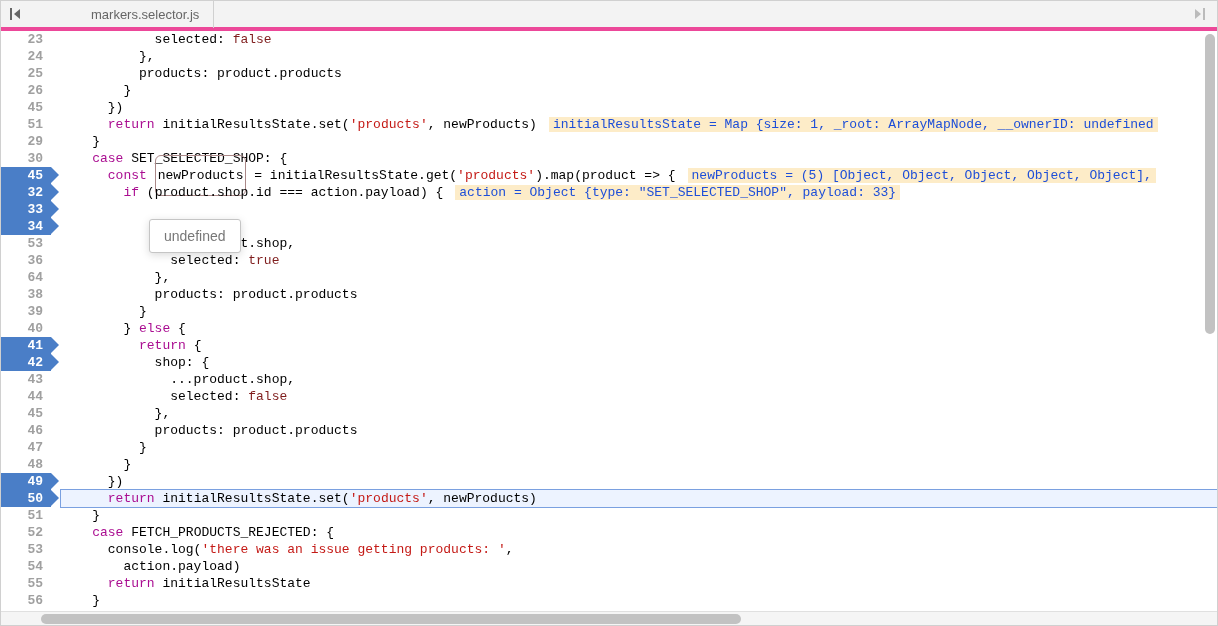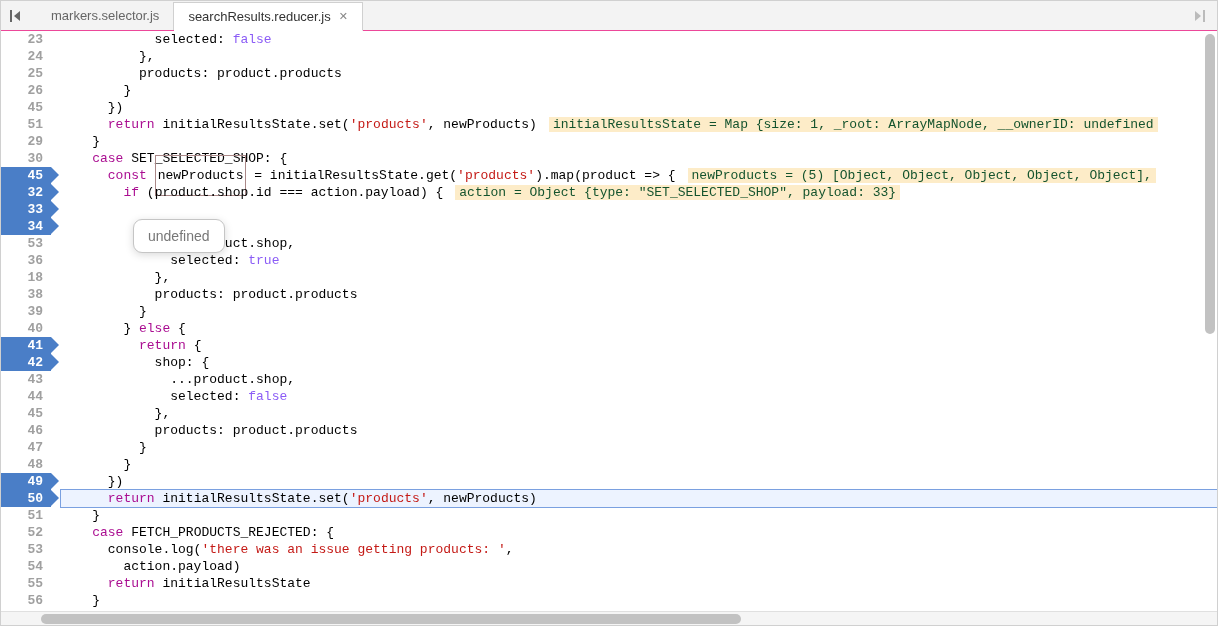--- a/index.html
+++ b/index.html
@@ -15,23 +15,24 @@
       display: flex;
       flex-direction: column;
       height: 100%;
       background: #fff;
       border: 1px solid #d0d0d0;
     }
     .tab-bar {
       display: flex;
       align-items: center;
       background: #f3f3f3;
-      border-bottom: 1px solid #ec4899;
+      border-bottom: 4px solid #ec4899;
       height: 30px;
       padding: 0 8px;
+      gap: 40px;
     }
     .nav-icon {
       width: 18px;
       height: 18px;
       display: flex;
       align-items: center;
       justify-content: center;
       margin-right: 10px;
       color: #555;
       cursor: pointer;
@@ -107,31 +108,31 @@
       line-height: 17px;
       padding-left: 10px;
       white-space: pre;
       position: relative;
       overflow: hidden;
     }
     .code-line { height: 17px; position: relative; }
     .cline-highlight { background: #edf3ff; outline: 1px solid #7aa0e0; }
     .kw { color: #aa0d91; }
     .str { color: #c41a16; }
-    .bool { color: #8b5cf6; }
+    .bool { color: #7f1d1d; }
     .inline-value {
       background: #fdecc8;
-      color: #14532d;
+      color: #1d4ed8;
       padding: 0 4px;
       margin-left: 12px;
     }
     .boxed-var {
       border: 1px solid #a88;
       padding: 12px 2px;
-      border-radius: 0;
+      border-radius: 6px;
     }
     .tooltip {
       position: absolute;
       background: #fff;
       border: 1px solid #c5c5c5;
       border-radius: 3px;
       box-shadow: 0 2px 8px rgba(0,0,0,0.15);
       padding: 8px 14px;
       color: #777;
       font-family: -apple-system, "Helvetica Neue", Arial, sans-serif;
@@ -173,24 +174,20 @@
   <div class="tab-bar">
     <div class="nav-icon">
       <svg width="16" height="12" viewBox="0 0 16 12">
           <rect x="0" y="0" width="2" height="12" fill="#666"></rect>
           <polygon points="4,6 10,1 10,11" fill="#666"></polygon>
         </svg>
     </div>
     <div class="tabs">
       <div class="tab">
         <span>markers.selector.js</span>
-      </div>
-      <div class="tab active">
-        <span>searchResults.reducer.js</span>
-        <span class="tab-close">✕</span>
       </div>
     </div>
     <div class="nav-right">
       <svg width="16" height="12" viewBox="0 0 16 12">
           <polygon points="6,1 12,6 6,11" fill="#bbb"></polygon>
           <rect x="14" y="0" width="2" height="12" fill="#bbb"></rect>
         </svg>
     </div>
   </div>
 
@@ -203,21 +200,21 @@
         <div class="gutter-line">45</div>
         <div class="gutter-line">51</div>
         <div class="gutter-line">29</div>
         <div class="gutter-line">30</div>
         <div class="gutter-line exec">45</div>
         <div class="gutter-line exec">32</div>
         <div class="gutter-line exec">33</div>
         <div class="gutter-line exec">34</div>
         <div class="gutter-line">53</div>
         <div class="gutter-line">36</div>
-        <div class="gutter-line">18</div>
+        <div class="gutter-line">64</div>
         <div class="gutter-line">38</div>
         <div class="gutter-line">39</div>
         <div class="gutter-line">40</div>
         <div class="gutter-line exec">41</div>
         <div class="gutter-line exec">42</div>
         <div class="gutter-line">43</div>
         <div class="gutter-line">44</div>
         <div class="gutter-line">45</div>
         <div class="gutter-line">46</div>
         <div class="gutter-line">47</div>
@@ -226,21 +223,21 @@
         <div class="gutter-line exec">50</div>
         <div class="gutter-line">51</div>
         <div class="gutter-line">52</div>
         <div class="gutter-line">53</div>
         <div class="gutter-line">54</div>
         <div class="gutter-line">55</div>
         <div class="gutter-line">56</div>
         <div class="gutter-line">57</div>
       </div>
     <div class="code" id="code"><div class="code-line"><span>            selected: </span><span class="bool">false</span></div><div class="code-line"><span>          },</span></div><div class="code-line"><span>          products: product.products</span></div><div class="code-line"><span>        }</span></div><div class="code-line"><span>      })</span></div><div class="code-line"><span>      </span><span class="kw">return</span><span> initialResultsState.set(</span><span class="str">'products'</span><span>, newProducts)</span><span class="inline-value">initialResultsState = Map {size: 1, _root: ArrayMapNode, __ownerID: undefined</span></div><div class="code-line"><span>    }</span></div><div class="code-line"><span>    </span><span class="kw">case</span><span> SET_SELECTED_SHOP: {</span></div><div class="code-line"><span>      </span><span class="kw">const</span><span> </span><span class="boxed-var">newProducts</span><span> = initialResultsState.get(</span><span class="str">'products'</span><span>).map(product =&gt; {</span><span class="inline-value">newProducts = (5) [Object, Object, Object, Object, Object],</span></div><div class="code-line"><span>        </span><span class="kw">if</span><span> (product.shop.id === action.payload) {</span><span class="inline-value">action = Object {type: "SET_SELECTED_SHOP", payload: 33}</span></div><div class="code-line"><span></span></div><div class="code-line"><span></span></div><div class="code-line"><span>              ...product.shop,</span></div><div class="code-line"><span>              selected: </span><span class="bool">true</span></div><div class="code-line"><span>            },</span></div><div class="code-line"><span>            products: product.products</span></div><div class="code-line"><span>          }</span></div><div class="code-line"><span>        } </span><span class="kw">else</span><span> {</span></div><div class="code-line"><span>          </span><span class="kw">return</span><span> {</span></div><div class="code-line"><span>            shop: {</span></div><div class="code-line"><span>              ...product.shop,</span></div><div class="code-line"><span>              selected: </span><span class="bool">false</span></div><div class="code-line"><span>            },</span></div><div class="code-line"><span>            products: product.products</span></div><div class="code-line"><span>          }</span></div><div class="code-line"><span>        }</span></div><div class="code-line"><span>      })</span></div><div class="code-line cline-highlight"><span>      </span><span class="kw">return</span><span> initialResultsState.set(</span><span class="str">'products'</span><span>, newProducts)</span></div><div class="code-line"><span>    }</span></div><div class="code-line"><span>    </span><span class="kw">case</span><span> FETCH_PRODUCTS_REJECTED: {</span></div><div class="code-line"><span>      console.log(</span><span class="str">'there was an issue getting products: '</span><span>,</span></div><div class="code-line"><span>        action.payload)</span></div><div class="code-line"><span>      </span><span class="kw">return</span><span> initialResultsState</span></div><div class="code-line"><span>    }</span></div><div class="code-line"><span>    </span><span class="kw">default</span><span>:</span></div></div>
-    <div class="tooltip" id="tooltip" style="left: 132px; top: 188px; border-radius: 9px;">
+    <div class="tooltip" id="tooltip" style="left: 148px; top: 188px;">
       <span>undefined</span>
     </div>
   </div>
 
   <div class="hscroll">
     <div class="hscroll-thumb" id="hthumb" style="left: 40px; width: 700px;"></div>
   </div>
   <div class="vscroll">
     <div class="vscroll-thumb" id="vthumb" style="top: 4px; height: 300px;"></div>
   </div>

